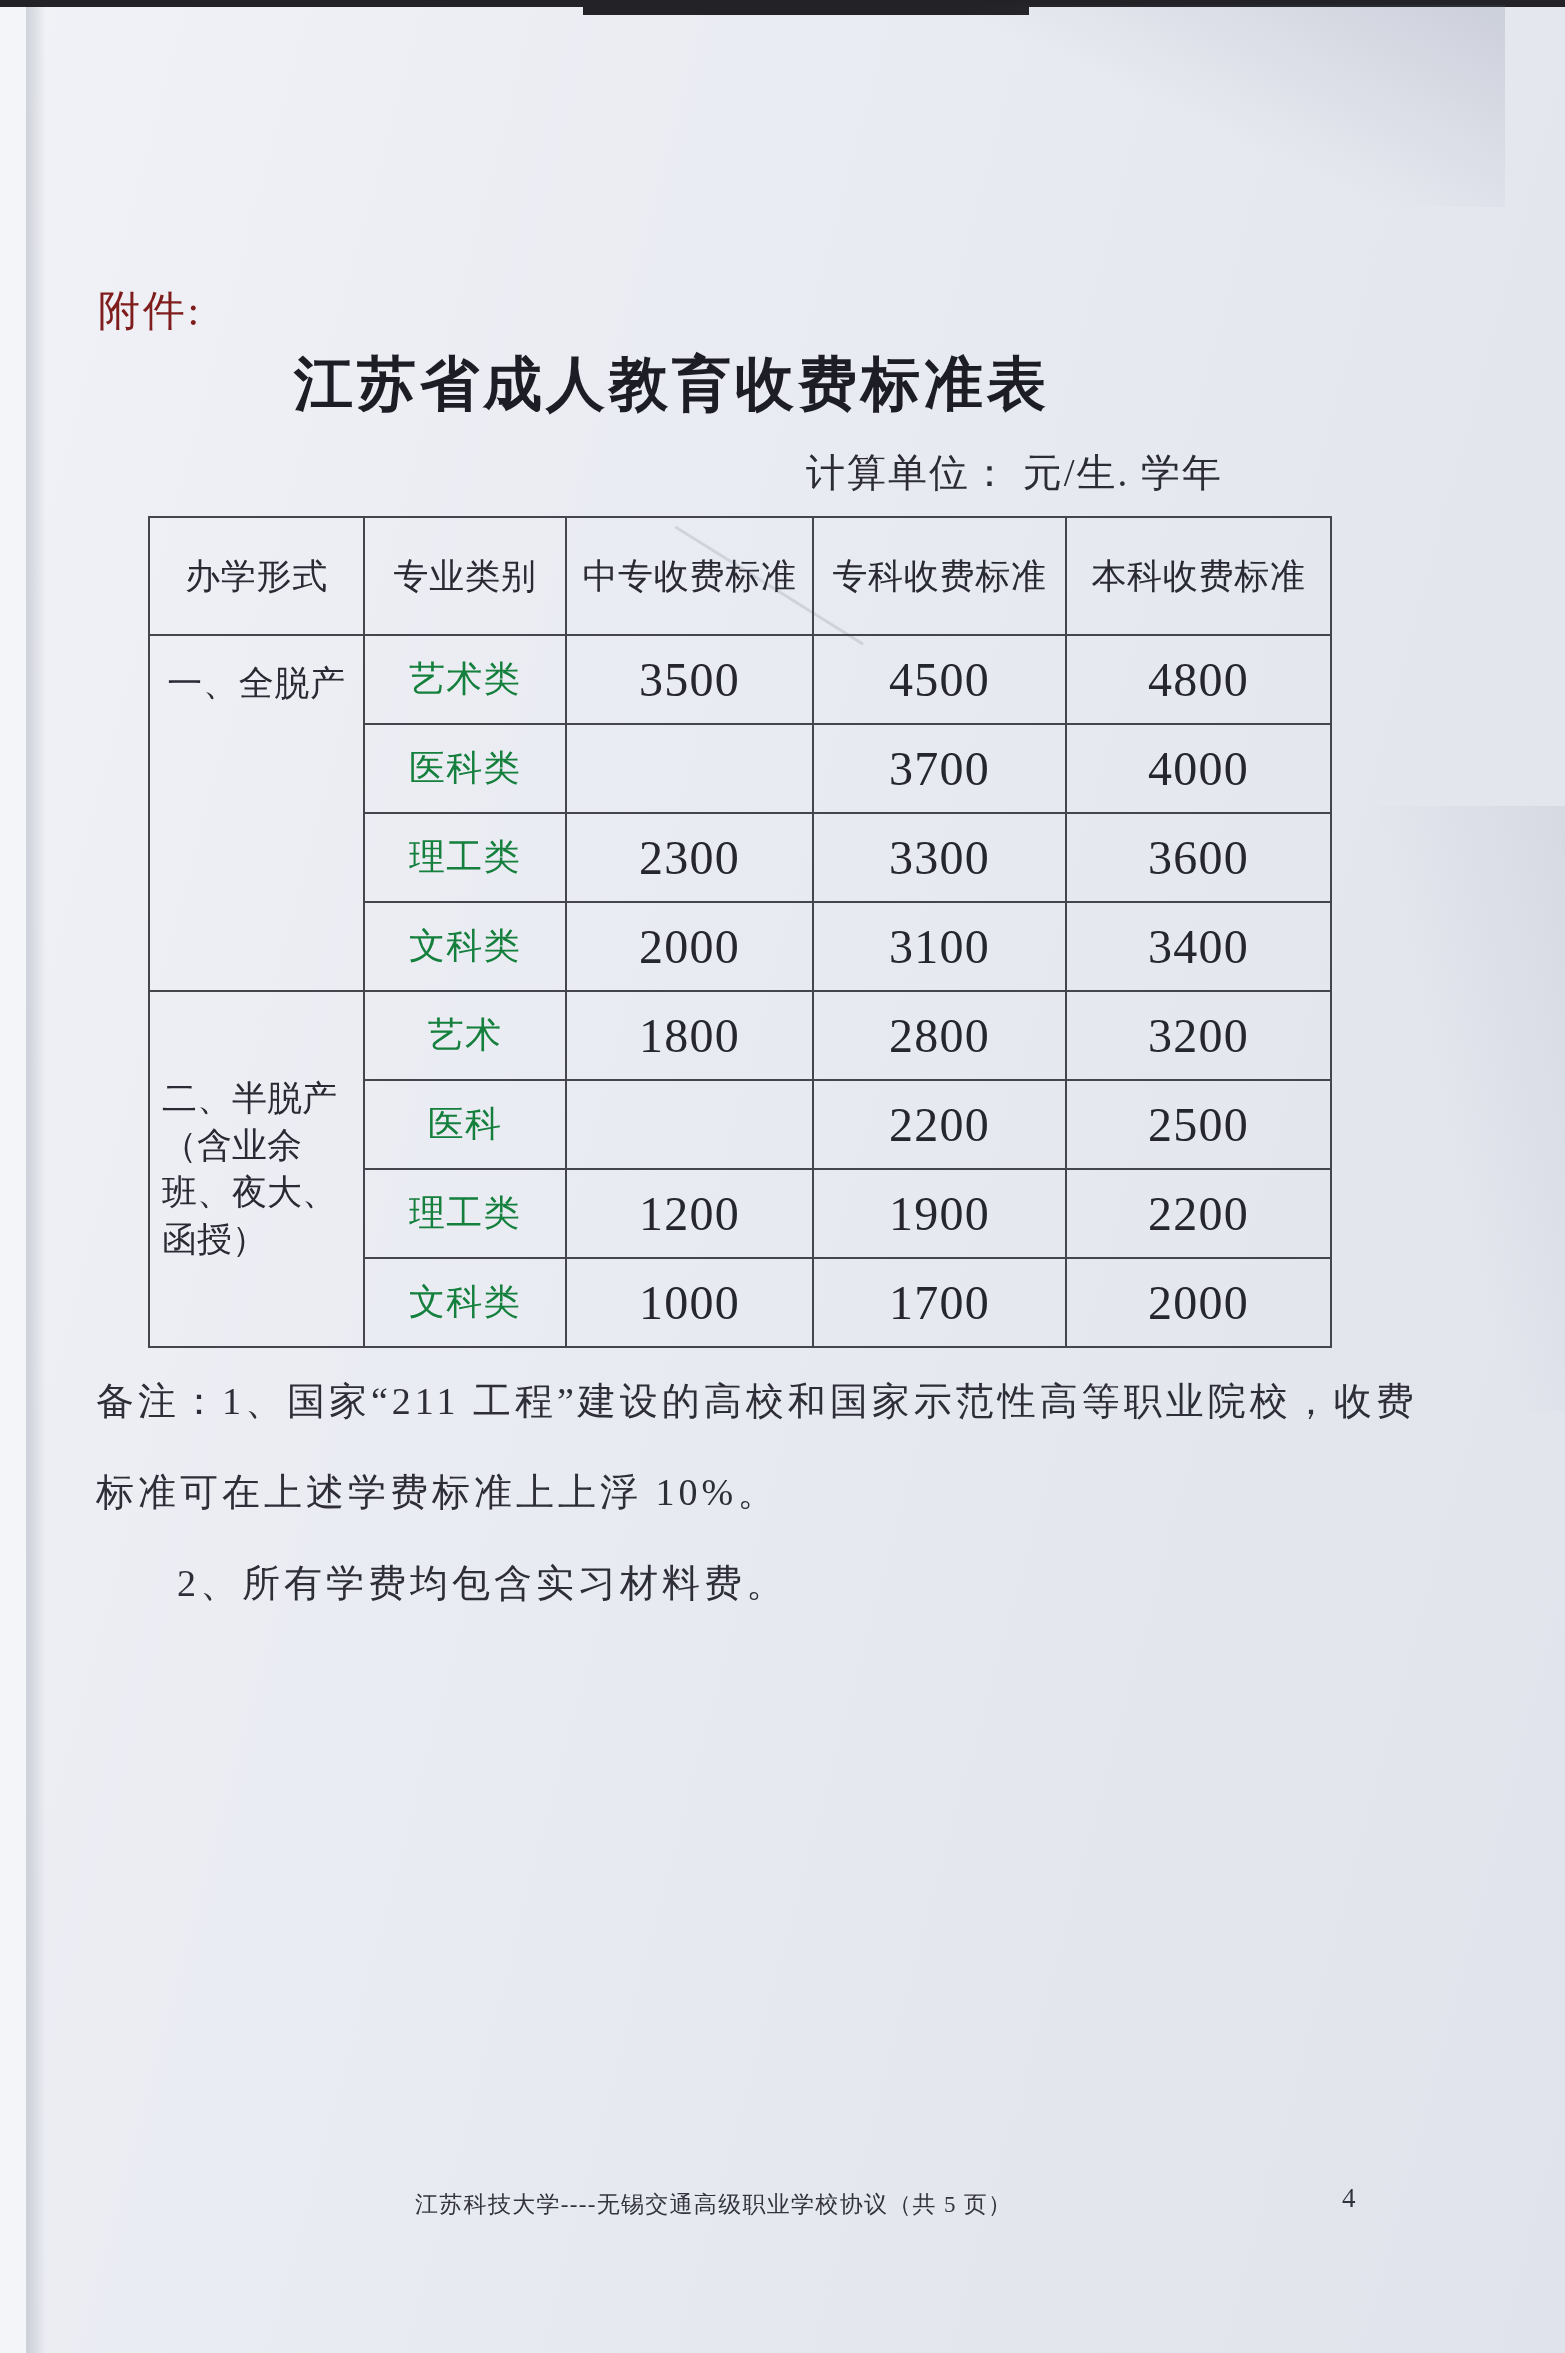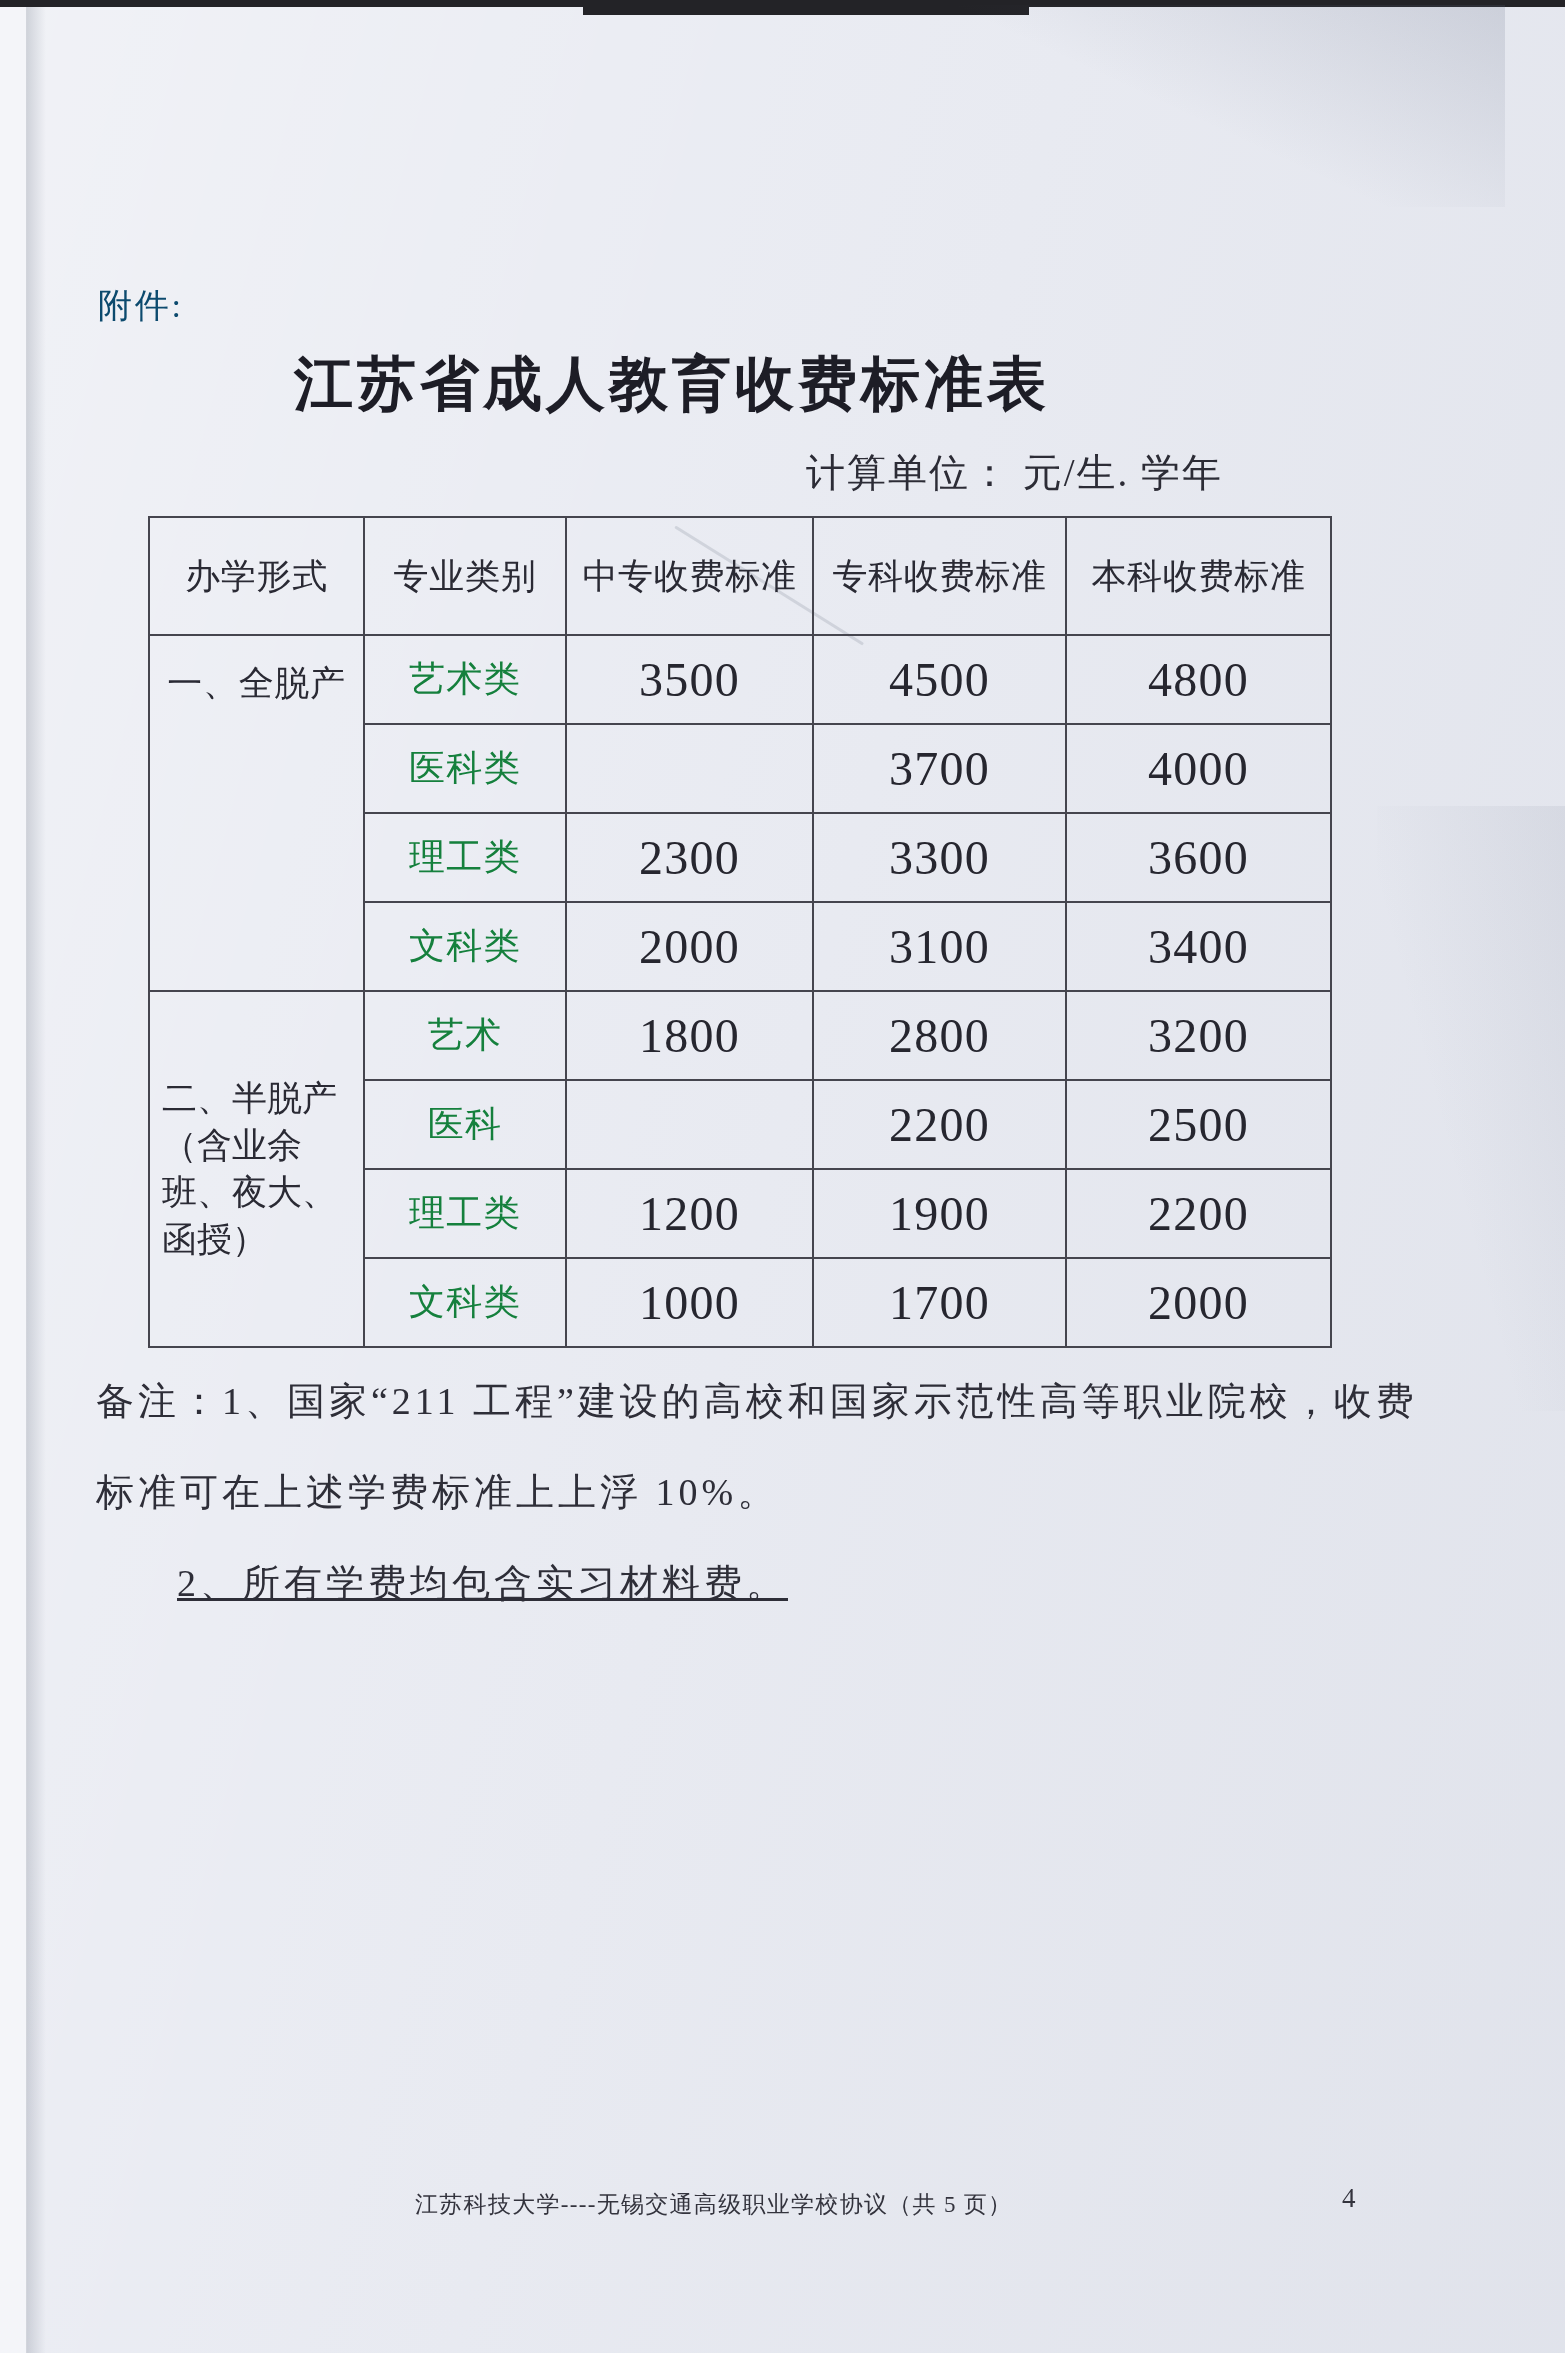--- a/index.html
+++ b/index.html
@@ -66,23 +66,23 @@
     position: absolute;
     left: 1377px; top: 806px;
     width: 188px; height: 605px;
     background: linear-gradient(255deg, rgba(100,108,130,0.10), rgba(100,108,130,0.0) 60%);
     pointer-events: none;
   }
 
   .attachment {
     position: absolute;
     left: 98px; top: 283px;
-    font-size: 34px;
+    font-size: 42px;
     letter-spacing: 2.7px;
-    color: #0c4a6e;
+    color: #7f1d1d;
   }
   .doc-title {
     position: absolute;
     left: 294px; top: 345px;
     font-size: 59px;
     font-weight: bold;
     letter-spacing: 4px;
     color: #1d1d26;
     white-space: nowrap;
   }
@@ -158,21 +158,21 @@
 
   .note-line {
     position: absolute;
     font-size: 38px;
     letter-spacing: 4px;
     color: #2e2e38;
     white-space: nowrap;
   }
   .note-1 { left: 96px; top: 1376px; }
   .note-2 { left: 96px; top: 1467px; }
-  .note-3 { left: 177px; top: 1558px; text-decoration: underline; }
+  .note-3 { left: 177px; top: 1558px; }
 
   .footer-label {
     position: absolute;
     left: 415px; top: 2189px;
     font-size: 23px;
     letter-spacing: 1.3px;
     color: #33333d;
     white-space: nowrap;
   }
   .footer-page {

